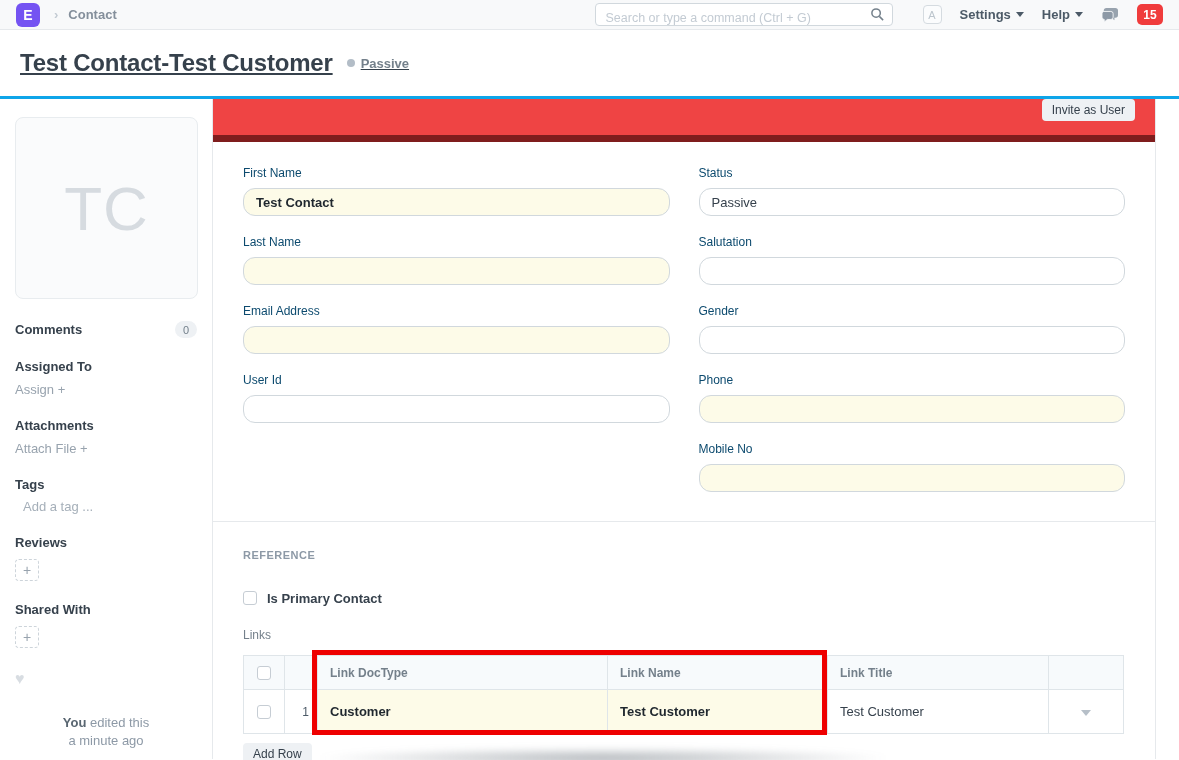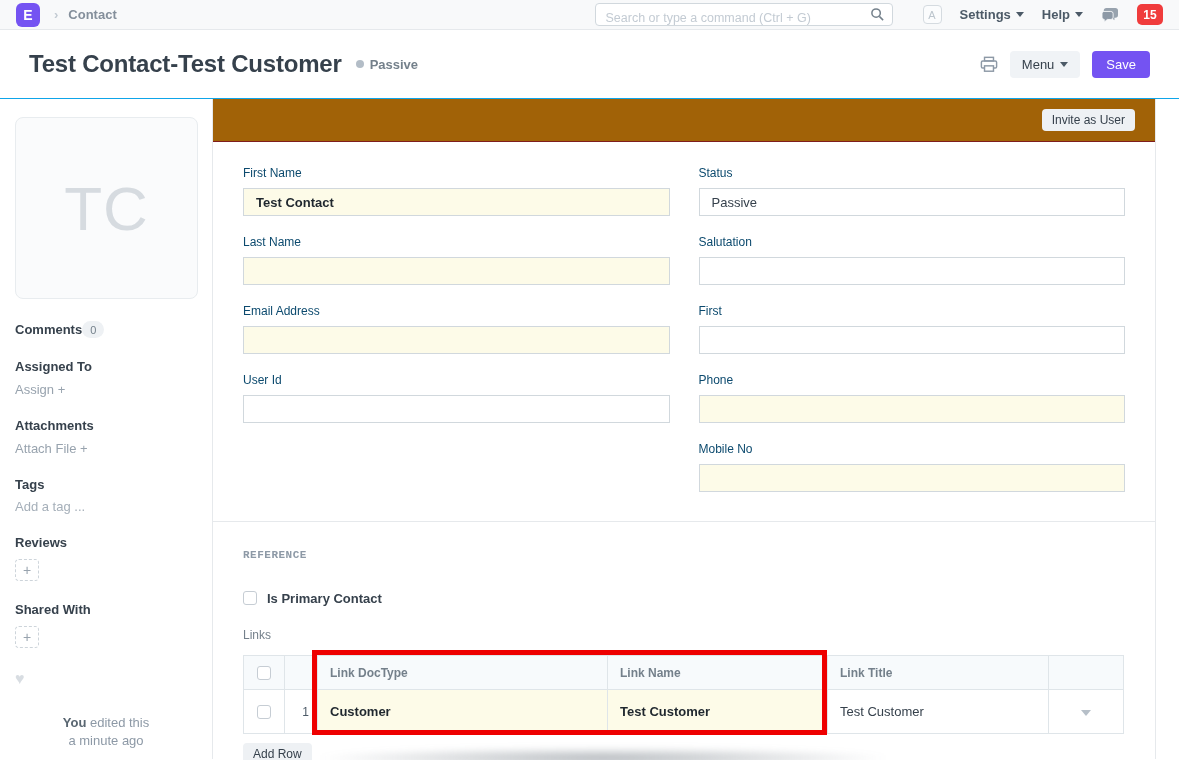--- a/index.html
+++ b/index.html
@@ -41,22 +41,22 @@
   .caret { display:inline-block; width:0; height:0; border-left:4px solid transparent; border-right:4px solid transparent; border-top:5px solid #4c5a67; }
   .chat-icon { cursor:pointer; display:flex; }
   .nav-badge {
     min-width:26px; height:21px; border-radius:5px; background:var(--badge-red,#f03c3c);
     color:#fff; font-size:12px; font-weight:bold; display:flex; align-items:center; justify-content:center;
     padding:0 6px; cursor:pointer;
   }
 
   
   .page-head {
-    height:69px; background:#fff; border-bottom:1px solid #0ea5e9;
-    display:flex; align-items:center; padding:0 29px;
+    height:69px; background:#fff; border-bottom:3px solid #0ea5e9;
+    display:flex; align-items:center; padding:0 20px;text-decoration:underline;
   }
   .page-title { font-size:24px; font-weight:bold; color:#36414c; letter-spacing:-0.2px; }
   .indicator { display:flex; align-items:center; margin-left:14px; gap:6px; }
   .indicator .dot { width:8px; height:8px; border-radius:50%; background:#b3bdc7; }
   .indicator .txt { font-size:13px; font-weight:bold; color:#74808b; }
   .head-actions { margin-left:auto; display:flex; align-items:center; gap:12px; }
   .icon-btn { cursor:pointer; display:flex; }
   .btn { border:none; border-radius:4px; font-family:inherit; cursor:pointer; }
   .btn-default {
     background:#f0f3f6; color:#36414c; font-size:13px; height:27px; padding:0 12px;
@@ -71,55 +71,55 @@
   .sidebar { width:213px; flex:0 0 213px; border-right:1px solid #e6e9ec; padding:18px 15px 0; }
   .main { width:943px; flex:0 0 943px; border-right:1px solid #e6e9ec; position:relative; }
   .right-gap { flex:1; background:#fff; }
 
   
   .avatar-frame {
     width:183px; height:182px; border:1px solid #e8ecef; border-radius:8px; background:#fafbfc;
     display:flex; align-items:center; justify-content:center;
   }
   .avatar-initials { font-size:62px; color:#d6dbe0; letter-spacing:1px; }
-  .comments-row { margin-top:22px; display:flex; align-items:center; cursor:pointer; }
+  .comments-row { margin-top:22px; display:flex; align-items:center; justify-content:space-between; cursor:pointer; }
   .sb-heading { font-size:13px; font-weight:bold; color:#36414c; }
   .count-pill {
     background:#eef1f4; color:#74808b; font-size:11px; border-radius:10px;
     min-width:22px; height:17px; display:flex; align-items:center; justify-content:center; padding:0 6px;
   }
   .sb-section { margin-top:21px; }
   .sb-link { margin-top:8px; font-size:13px; color:#98a3ae; cursor:pointer; }
-  .sb-muted { margin-top:7px; font-size:13px; color:#a5afb9; cursor:pointer; }
+  .sb-muted { margin-top:7px; font-size:13px; color:#a5afb9; cursor:pointer;margin-left:8px; }
   .dashed-plus {
     margin-top:9px; width:24px; height:22px; border:1px dashed #cdd4da; border-radius:4px;
     color:#98a3ae; font-size:14px; display:flex; align-items:center; justify-content:center; cursor:pointer;
   }
   .heart { margin-top:22px; color:#d8dde2; font-size:16px; cursor:pointer; }
   .edited { margin-top:26px; font-size:13px; color:#8d99a6; line-height:18px;text-align:center; }
   .edited b { color:#596671; }
 
   
   .form-toolbar {
-    height:43px; background:#a16207; border-bottom:1px solid #7f1d1d;
-    display:flex; align-items:center; justify-content:flex-end; padding:0 20px;
+    height:43px; background:#ef4444; border-bottom:7px solid #7f1d1d;
+    display:flex; align-items:flex-start; justify-content:flex-end; padding:0 20px;
   }
   .btn-small { background:#eef1f4; color:#36414c; font-size:12px; height:22px; padding:0 10px; }
   .form-body { padding:24px 30px 0; }
   .fields-grid { display:grid; grid-template-columns:1fr 1fr; column-gap:29px; row-gap:19px; }
   .field-label { font-size:12px; color:#0c4a6e; margin-bottom:8px; }
   .control {
-    height:28px; border:1px solid #d1d8dd; border-radius:0; background:#fff;
+    height:28px; border:1px solid #d1d8dd; border-radius:12px; background:#fff;
     font-size:13px; color:#36414c; display:flex; align-items:center; padding:0 12px; cursor:text;
   }
   .control.yellow { background:var(--field-highlight,#fdfbe8); }
   .control.bold { font-weight:bold; color:#1f272e; }
 
   .section-divider { border-top:1px solid #e6e9ec; margin:29px -30px 0; }
-  .section-label { margin-top:27px; font-size:11px; letter-spacing:0.5px; color:#8d99a6; font-weight:bold;font-family:Liberation Mono, monospace; }
+  .section-label { margin-top:27px; font-size:11px; letter-spacing:0.5px; color:#8d99a6; font-weight:bold; }
   .check-row { margin-top:30px; display:flex; gap:10px; cursor:pointer; }
   .checkbox {
     width:14px; height:14px; border:1px solid #c6cdd4; border-radius:3px; background:#fff; flex:0 0 14px;
   }
   .check-label { font-size:13px; font-weight:bold; color:#36414c; }
   .links-label { margin-top:22px; font-size:12px; color:#74808b; }
 
   
   .grid-wrap { margin-top:13px; position:relative; width:880px; }
   table.grid { width:880px; border-collapse:collapse; table-layout:fixed; }
@@ -186,34 +186,20 @@
     <div class="nav-badge">15</div>
   </div>
 </div>
 
 <div class="page-head">
   <span class="page-title">Test Contact-Test Customer</span>
   <span class="indicator">
     <span class="dot"></span>
     <span class="txt">Passive</span>
   </span>
-  <div class="head-actions">
-    <span class="icon-btn">
-      <svg width="18" height="17" viewBox="0 0 20 19" fill="none" stroke="#8d99a6" stroke-width="1.6">
-        <rect x="5" y="1.5" width="10" height="4"></rect>
-        <rect x="1.5" y="5.5" width="17" height="8" rx="1.5"></rect>
-        <rect x="5" y="11" width="10" height="6" fill="#fff"></rect>
-      </svg>
-    </span>
-    <button class="btn btn-default">
-      <span>Menu</span>
-      <span class="caret"></span>
-    </button>
-    <button class="btn btn-primary">Save</button>
-  </div>
 </div>
 
 <div class="layout">
 
   <div class="sidebar">
     <div class="avatar-frame">
       <span class="avatar-initials">TC</span>
     </div>
 
     <div class="comments-row">
@@ -279,21 +265,21 @@
         <div class="field">
           <div class="field-label">Salutation</div>
           <div class="control"></div>
         </div>
 
         <div class="field">
           <div class="field-label">Email Address</div>
           <div class="control yellow"></div>
         </div>
         <div class="field">
-          <div class="field-label">First</div>
+          <div class="field-label">Gender</div>
           <div class="control"></div>
         </div>
 
         <div class="field">
           <div class="field-label">User Id</div>
           <div class="control"></div>
         </div>
         <div class="field">
           <div class="field-label">Phone</div>
           <div class="control yellow"></div>

